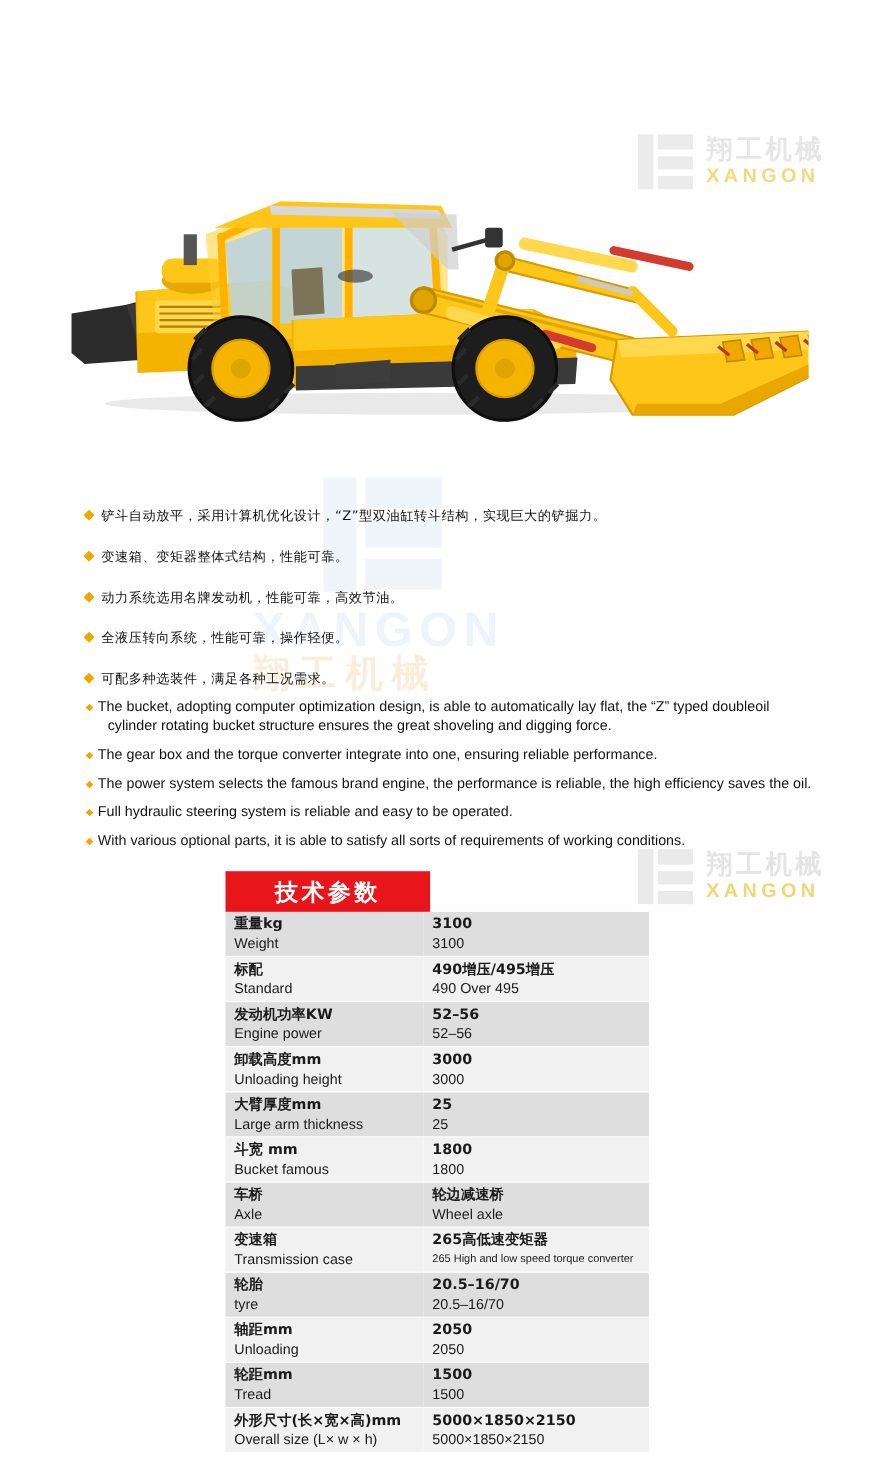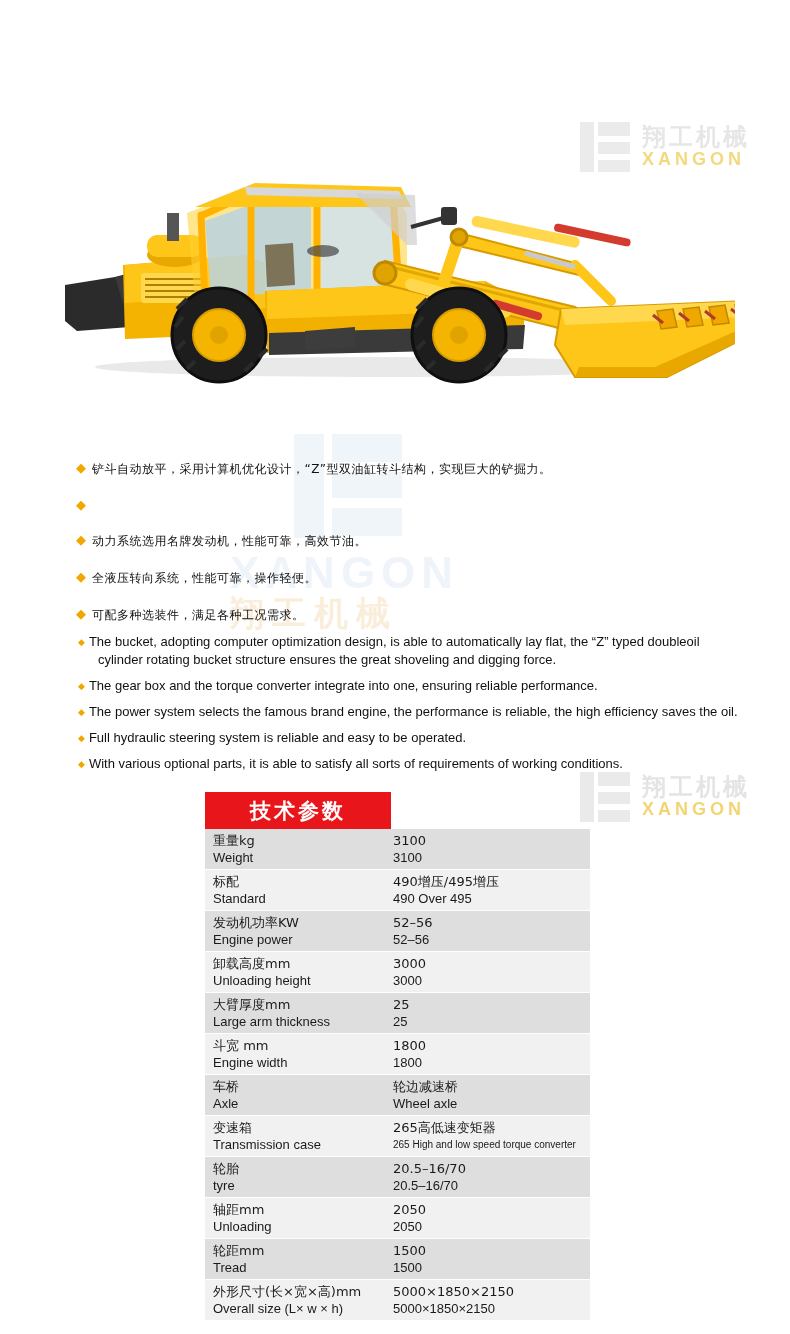--- a/index.html
+++ b/index.html
@@ -209,20 +209,21 @@
     line-height: 17px;
     border-bottom: 1px solid #ffffff;
   }
   table.spec td.k { width: 172px; }
   table.spec tr.alt td { background: #dedede; }
   table.spec tr.norm td { background: #f1f1f1; margin-left: 18px; }
   .cell-cn {
     font-family: "DejaVu Sans", "Liberation Sans", sans-serif;
     display: block;
     white-space: nowrap;
+    font-weight: bold;
   }
   .cell-en {
     display: block;
     white-space: nowrap;
   }
   .small-en { font-size: 10px; }
 </style>
 </head>
 <body>
 
@@ -374,20 +375,21 @@
   </div>
 </div>
 
 <div class="cn-list">
   <div class="cn-item">
     <span class="diamond">◆</span>
     <span class="cn-text">铲斗自动放平，采用计算机优化设计，“Z”型双油缸转斗结构，实现巨大的铲掘力。</span>
   </div>
   <div class="cn-item">
     <span class="diamond">◆</span>
+    <span class="cn-text">变速箱、变矩器整体式结构，性能可靠。</span>
   </div>
   <div class="cn-item">
     <span class="diamond">◆</span>
     <span class="cn-text">动力系统选用名牌发动机，性能可靠，高效节油。</span>
   </div>
   <div class="cn-item">
     <span class="diamond">◆</span>
     <span class="cn-text">全液压转向系统，性能可靠，操作轻便。</span>
   </div>
   <div class="cn-item">
@@ -485,21 +487,21 @@
           <span class="cell-en">Large arm thickness</span>
         </td>
         <td class="v">
           <span class="cell-cn">25</span>
           <span class="cell-en">25</span>
         </td>
       </tr>
       <tr class="norm">
         <td class="k">
           <span class="cell-cn">斗宽 mm</span>
-          <span class="cell-en">Engine width</span>
+          <span class="cell-en">Bucket famous</span>
         </td>
         <td class="v">
           <span class="cell-cn">1800</span>
           <span class="cell-en">1800</span>
         </td>
       </tr>
       <tr class="alt">
         <td class="k">
           <span class="cell-cn">车桥</span>
           <span class="cell-en">Axle</span>

